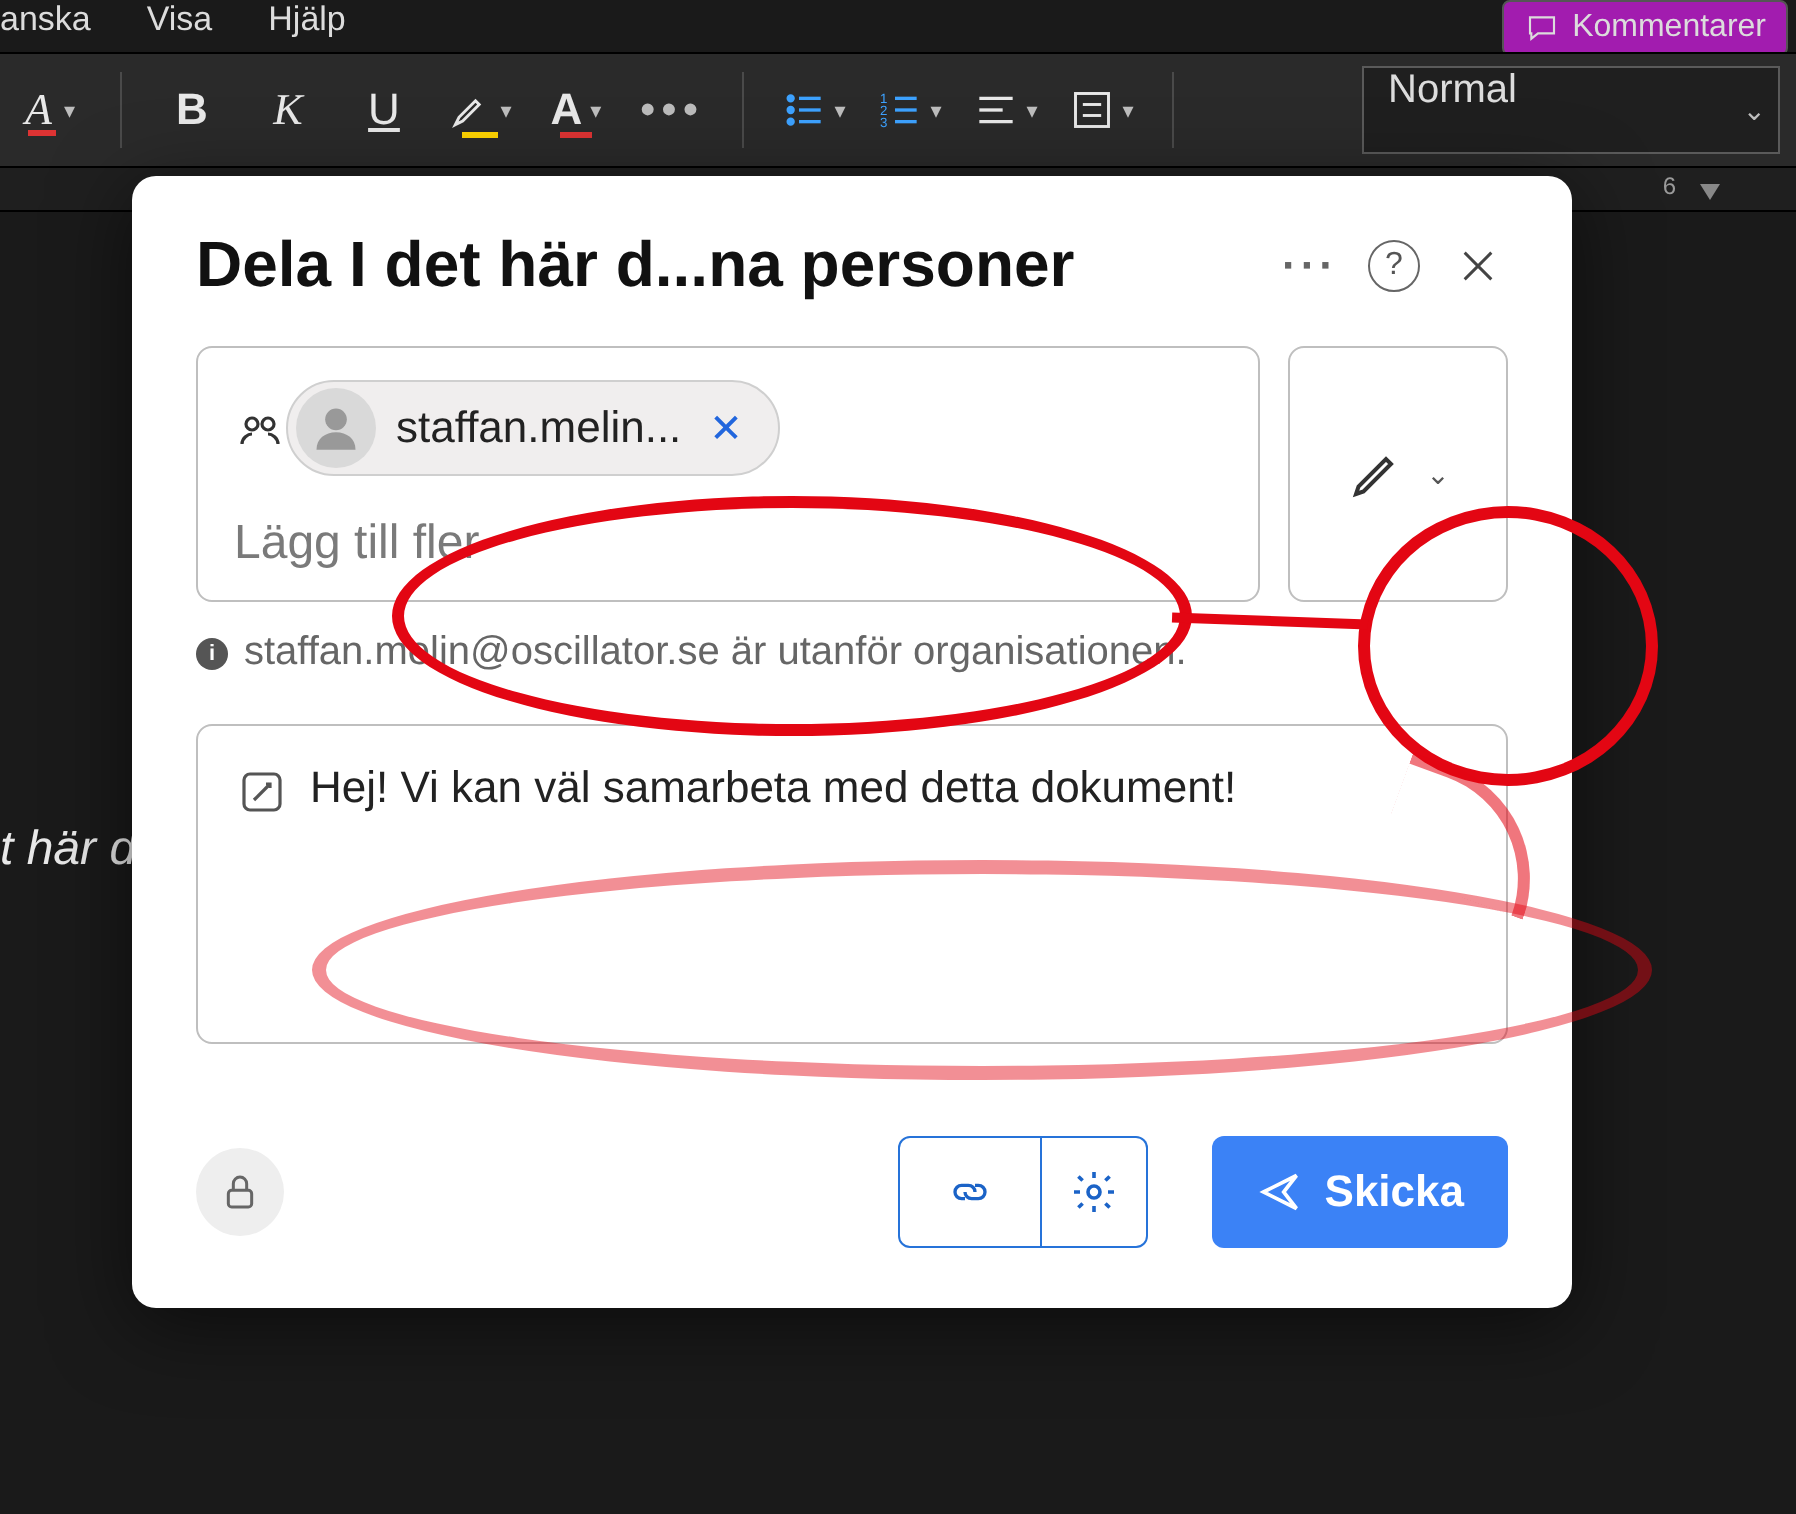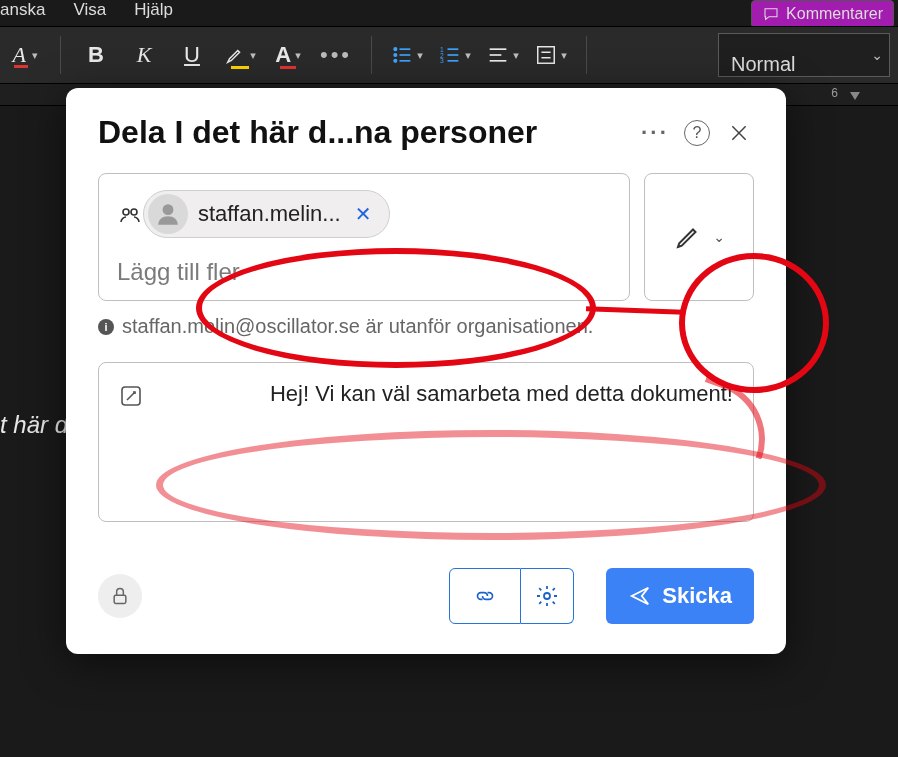--- a/index.html
+++ b/index.html
@@ -58,26 +58,26 @@
     height: 36px;
     color: #e8e8e8;
     font-size: 22px;
   }
   .tbtn svg { display:block; }
   .split { display:flex; align-items:center; gap:2px; }
   .chev { font-size: 11px; color: #bdbdbd; margin-left:2px;}
   .divider { width:1px; height:38px; background:#4a4a4a; margin:0 4px; }
   .style-picker {
     margin-left: auto;
-    width: 172px;
+    width: 209px;
     height: 44px;
     border: 1px solid #5a5a5a;
     background: #1f1f1f;
     display:flex;
-    align-items:flex-end;
+    align-items:flex-start;
     padding:0 12px;
     font-size:20px;
     color:#dcdcdc;
     position:relative;
   }
   .style-picker .chev-big {
     position:absolute; right:6px; top:50%; transform:translateY(-50%);
     font-size:14px; color:#bdbdbd;
   }
 
@@ -218,24 +218,24 @@
     display:flex;align-items:center;justify-content:center;
   }
 
   .msg-box {
     margin-top:24px;
     border:1px solid #bfbfbf;
     border-radius:8px;
     height:160px;
     padding:18px 20px;
     display:flex;
+    gap:12px;
     align-items:flex-start;
     font-size:22px;
     color:#222;
-    justify-content:space-between;
   }
   .msg-icon { color:#555; flex:0 0 auto; margin-top:3px; }
 
   .dlg-foot {
     margin-top:46px;
     display:flex;
     align-items:center;
     gap:14px;
   }
   .lock-round {

